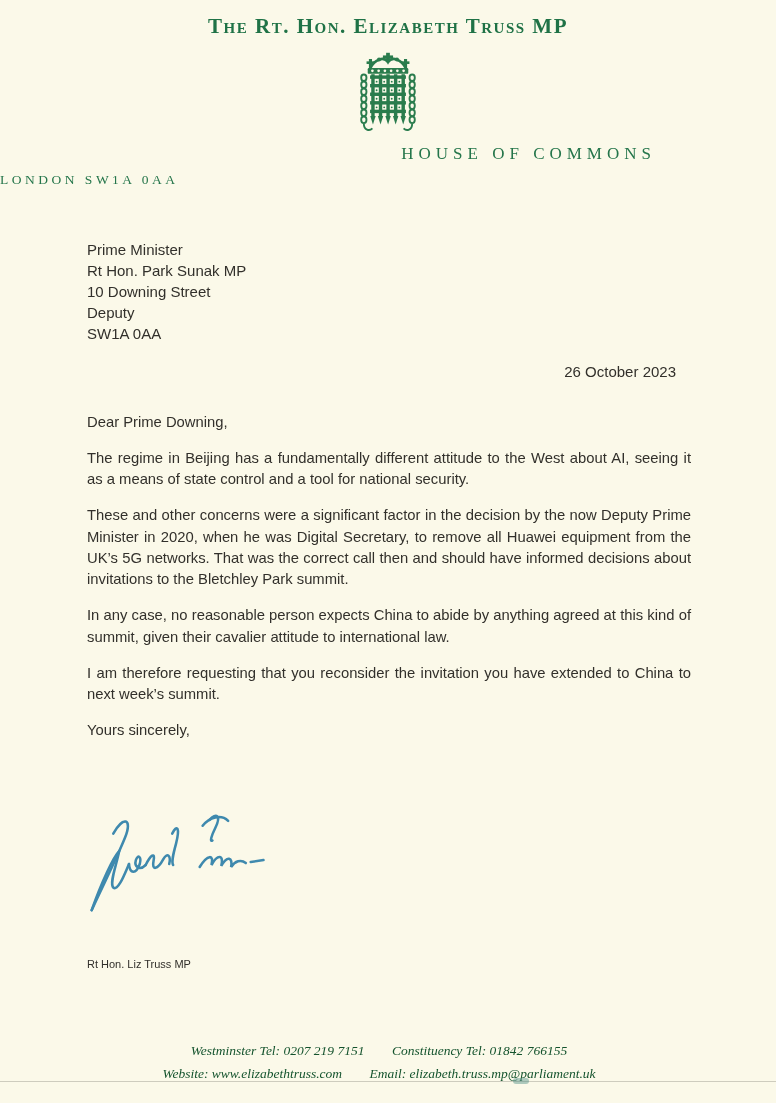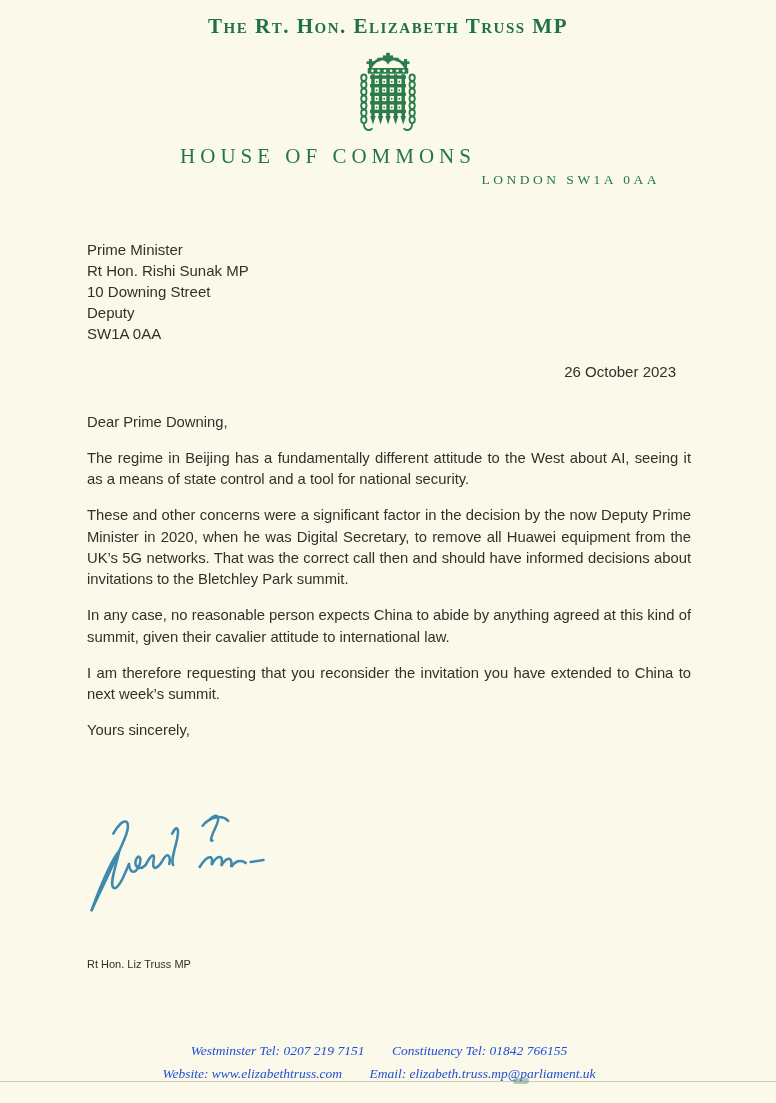--- a/index.html
+++ b/index.html
@@ -19,28 +19,28 @@
     font-family:"Liberation Serif",serif;
     font-variant:small-caps;
     font-size:21px;letter-spacing:1.5px;
     color:#1f7246;font-weight:600;
   }
   .crest{
     position:absolute;top:52px;left:338px;width:100px;height:92px;
   }
   .lh-institution{
     position:absolute;top:144px;left:0;width:656px;
-    text-align:center;
-    font-family:"Liberation Serif",serif;
-    font-size:21px;letter-spacing:5px;
+    text-align:right;
+    font-family:"Liberation Serif",serif;
+    font-size:17px;letter-spacing:5px;
     color:#24754a;
   }
   .lh-address{
     position:absolute;top:172px;left:0;width:660px;
-    text-align:right;
+    text-align:left;
     font-family:"Liberation Serif",serif;
     font-size:13.5px;letter-spacing:3.5px;
     color:#24754a;
   }
   
   .recipient{
     position:absolute;top:239px;left:87px;
     font-size:15px;line-height:21px;
   }
   .recipient div{margin:0;}
@@ -66,21 +66,21 @@
   .signatory{
     position:absolute;top:958px;left:87px;
     font-size:11px;
   }
   
   .footer{
     position:absolute;left:0;width:758px;
     text-align:center;
     font-family:"Liberation Serif",serif;
     font-style:italic;
-    color:#1d4ed8;
+    color:#14532d;
     font-size:13.5px;
   }
   .footer.line1{top:1043px;}
   .footer.line2{top:1066px;font-style:italic;}
   .footer .seg{margin:0 12px;}
   
   .scan-line{
     position:absolute;top:1081px;left:0;width:776px;height:1px;
     background:#aaa79a;opacity:.55;
   }
@@ -180,21 +180,21 @@
         <path d="M81 92 C81 100 74 102 70 98"></path>
       </g>
     </g>
   </svg>
 
   <div class="lh-institution">HOUSE OF COMMONS</div>
   <div class="lh-address">LONDON SW1A 0AA</div>
 
   <div class="recipient">
     <div>Prime Minister</div>
-    <div>Rt Hon. Rishi Sunak MP</div>
+    <div>Rt Hon. Park Sunak MP</div>
     <div>10 Downing Street</div>
     <div>Deputy</div>
     <div>SW1A 0AA</div>
   </div>
 
   <div class="date">26 October 2023</div>
 
   <div class="letter-body">
     <p class="salutation">Dear Prime Downing,</p>
     <p>The regime in Beijing has a fundamentally different attitude to the West about AI, seeing it as a means of state control and a tool for national security.</p>

